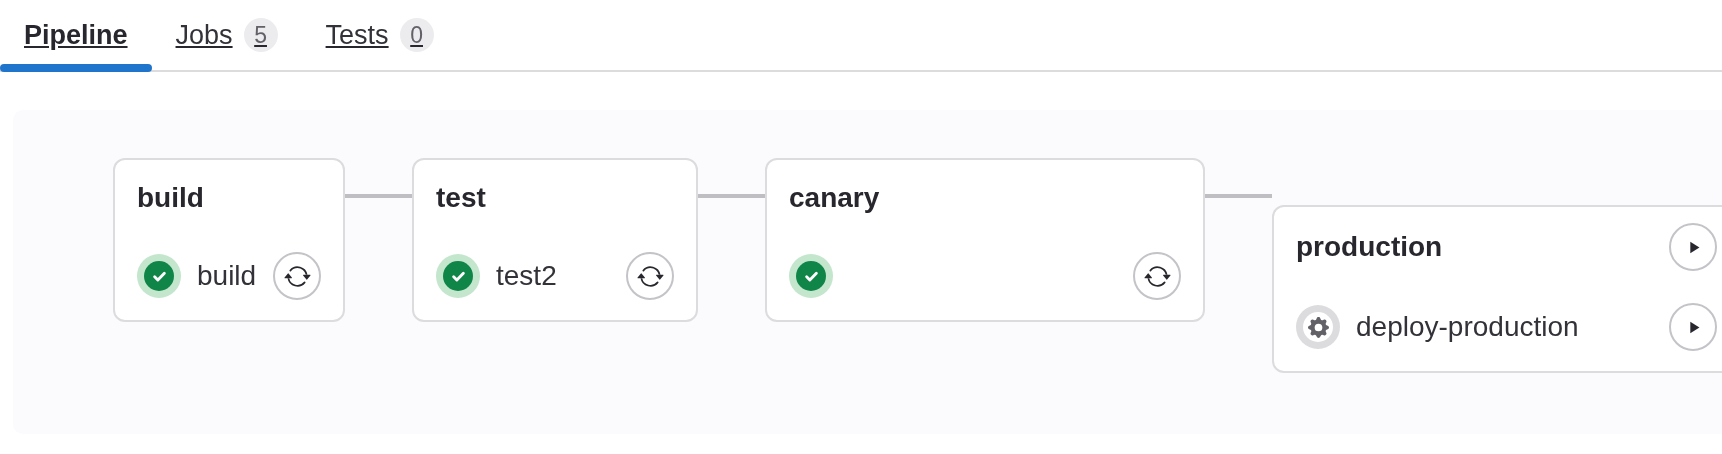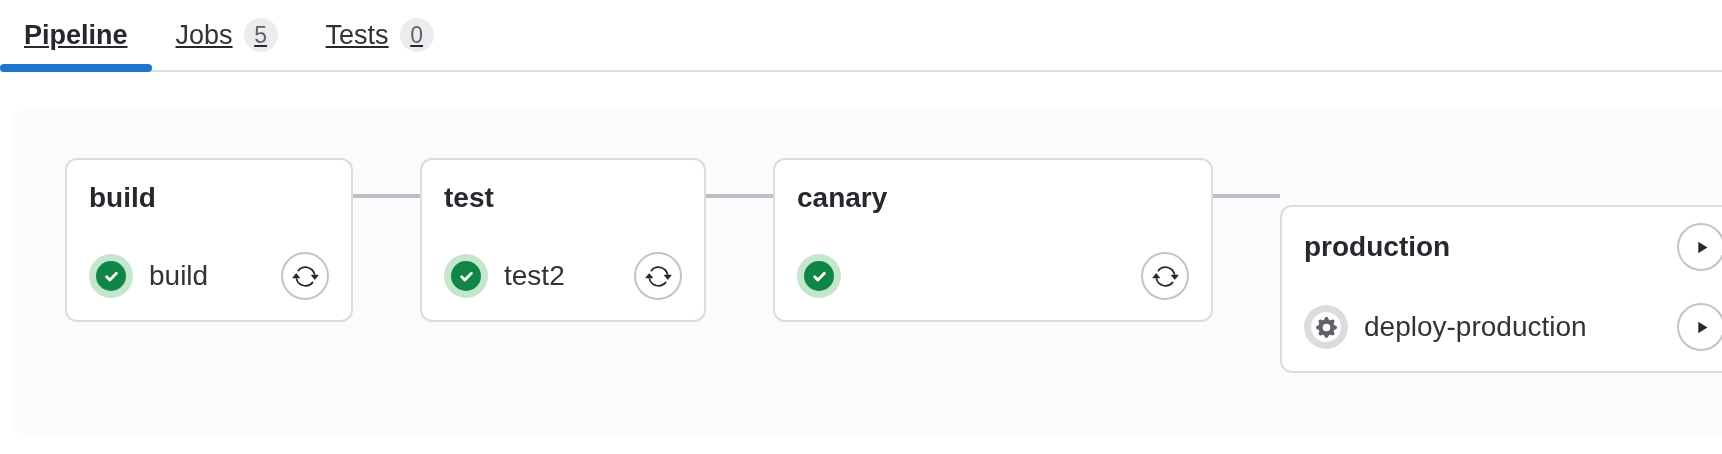--- a/index.html
+++ b/index.html
@@ -65,21 +65,21 @@
     align-items: flex-start;
   }
 
   .stage-card {
     background: #ffffff;
     border: 2px solid #dcdcde;
     border-radius: 12px;
     padding: 16px 22px 20px 22px;
     flex: none;
   }
-  .w-build { width: 288px; }
+  .w-build { width: 232px; margin-left: 48px; }
   .w-test { width: 286px; }
   .w-canary { width: 440px; }
   .w-production { width: 469px; margin-top: 47px; }
 
   .stage-header {
     display: flex;
     align-items: center;
     justify-content: space-between;
     min-height: 44px;
   }

